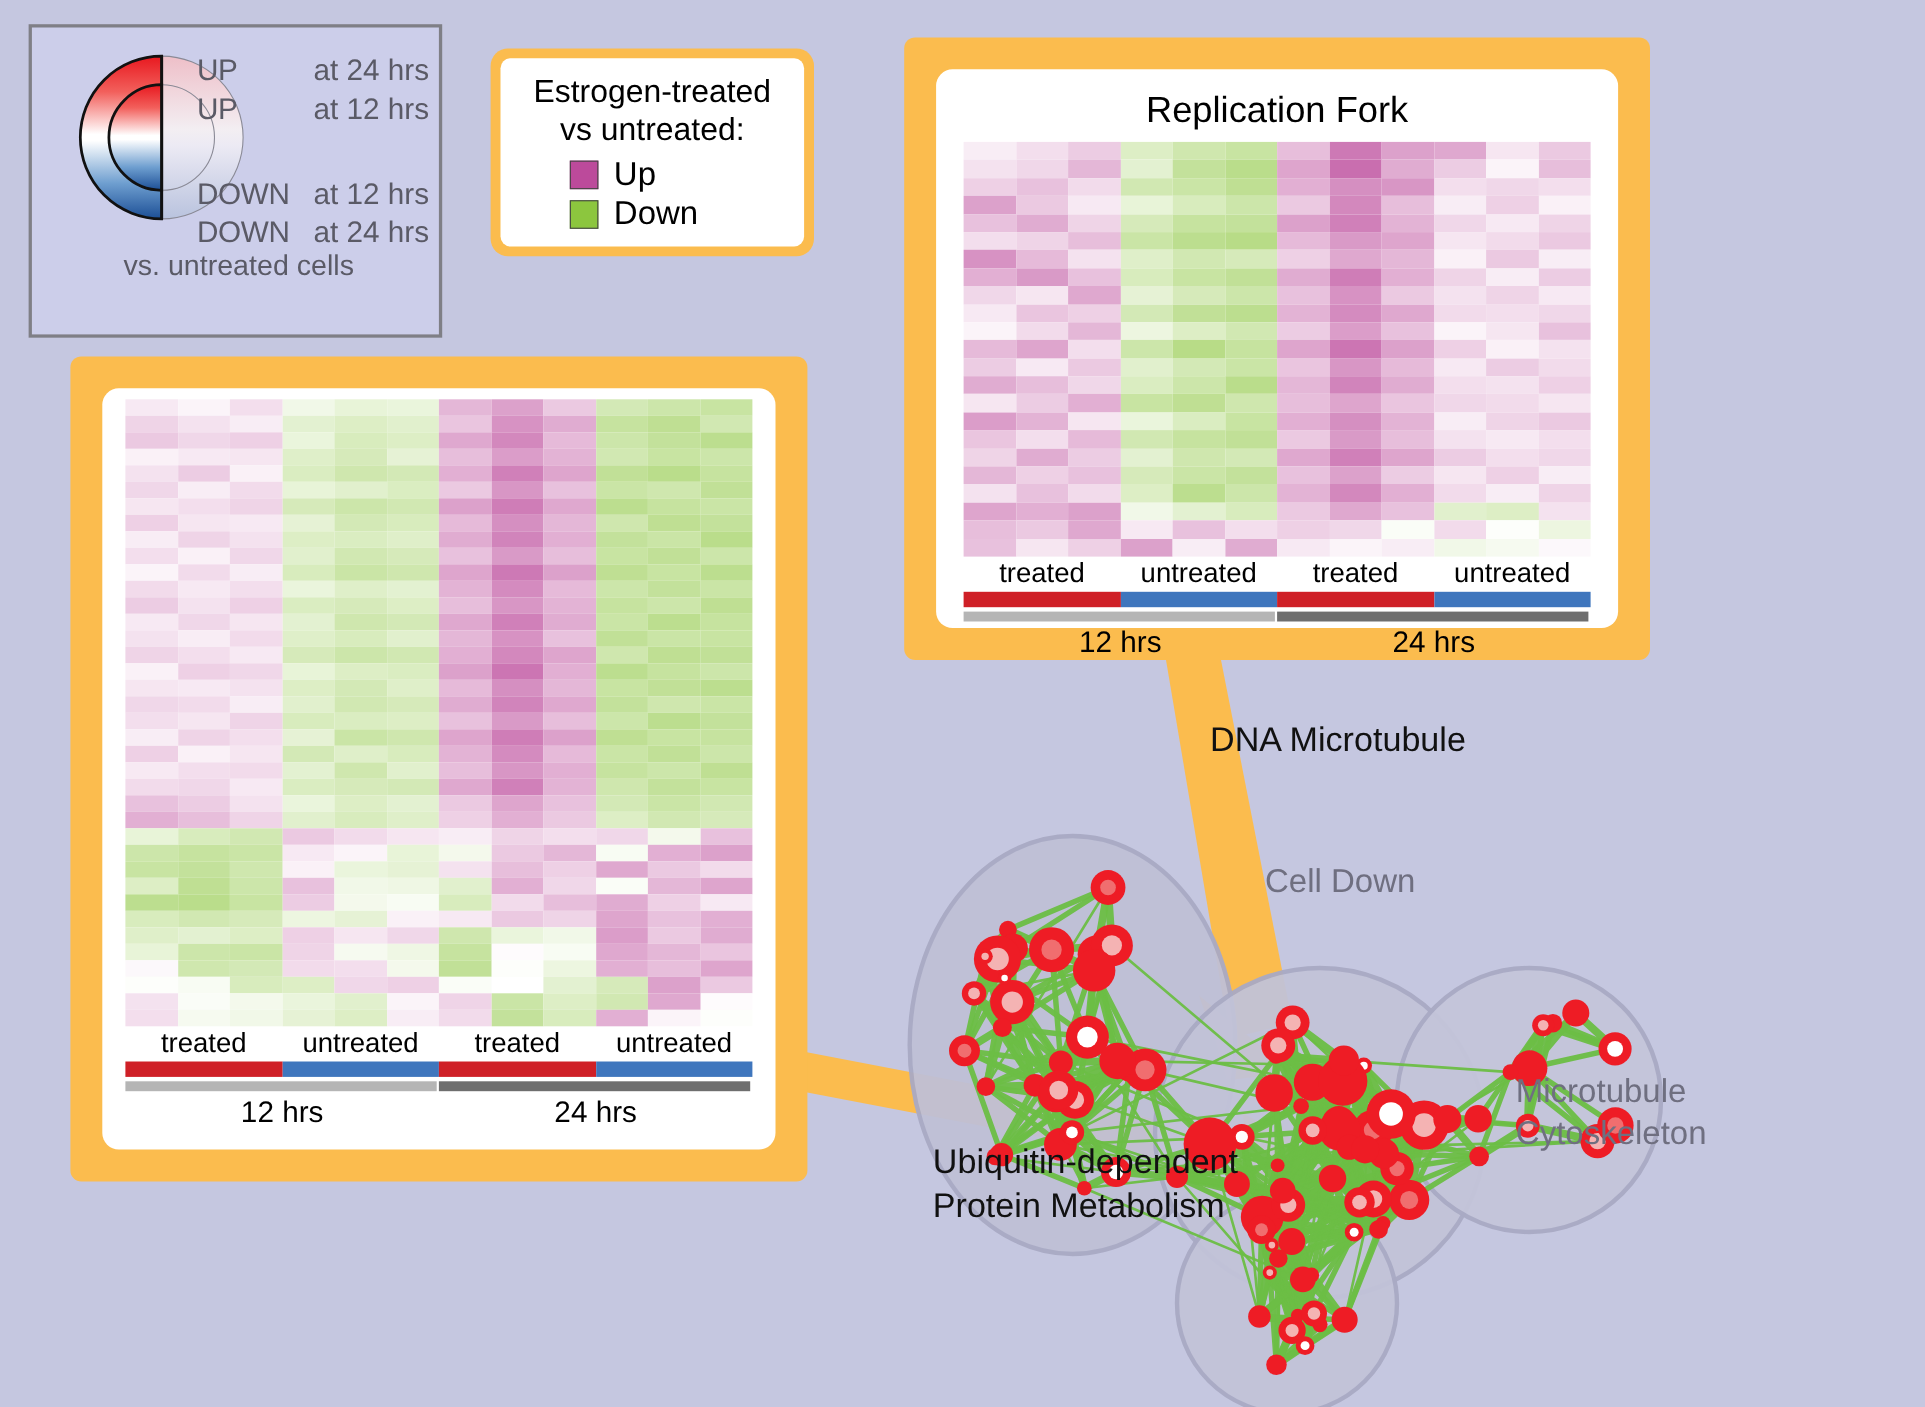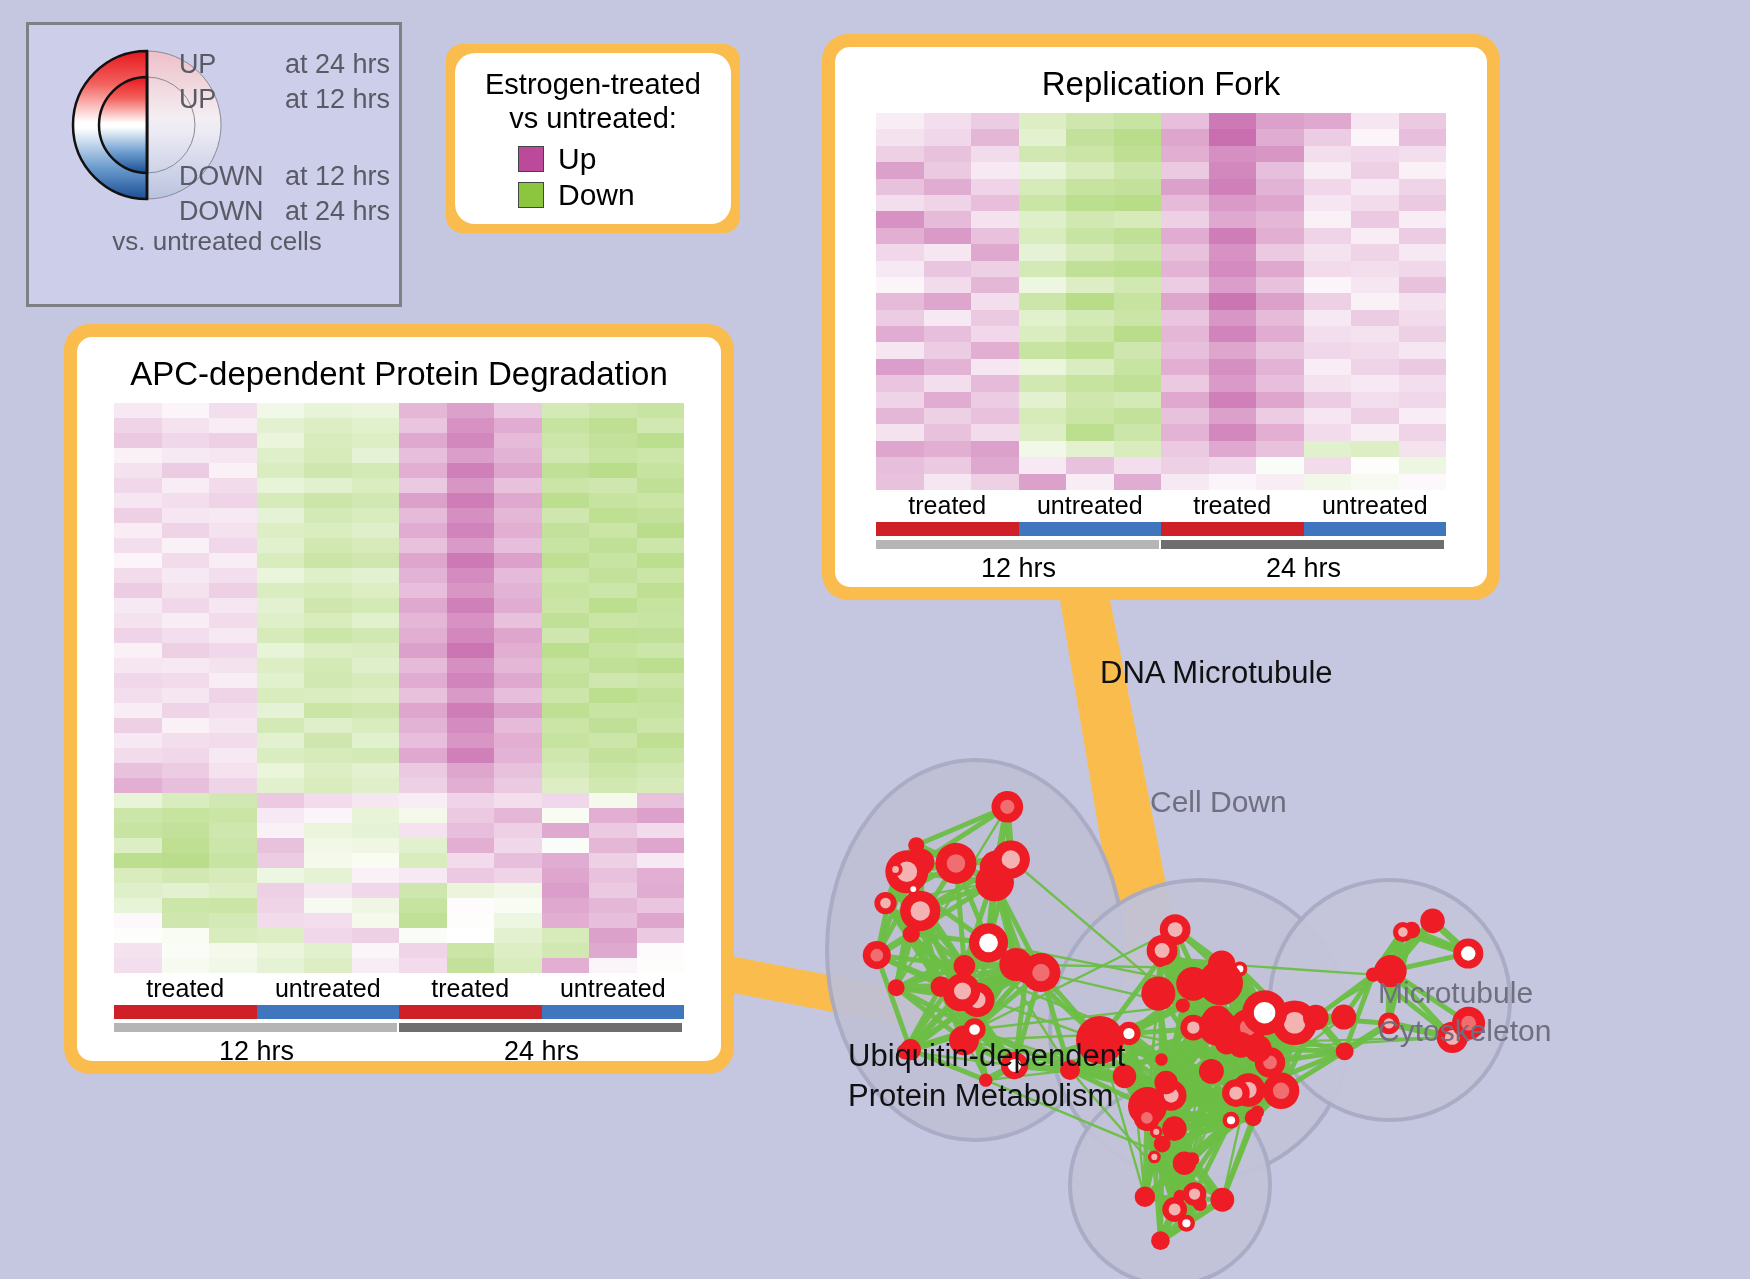--- a/index.html
+++ b/index.html
@@ -26,31 +26,31 @@
     position:absolute;left:0;top:198px;width:376px;text-align:center;
     color:#5a5a66;font-size:26px;line-height:36px;
   }
 
   
   .legbox{
     position:absolute;left:446px;top:44px;width:294px;height:189px;
     background:#fbbc4e;border-radius:16px;box-sizing:border-box;padding:9px;
   }
   .legbox-in{
-    width:100%;height:100%;background:#fff;border-radius:20px;box-sizing:border-box;
+    width:100%;height:100%;background:#fff;border-radius:9px;box-sizing:border-box;
     padding:14px 10px 6px 10px;text-align:center;
   }
   .leg-t{font-size:29px;color:#000;line-height:34px;}
   .leg-items{margin-top:6px;display:flex;flex-direction:column;align-items:center;}
   .leg-item{display:flex;align-items:center;gap:14px;width:150px;margin:1px 0;}
   .sw{width:26px;height:26px;border:1.5px solid #444;box-sizing:border-box;}
   .leg-lab{font-size:30px;color:#000;}
 
   
-  .panel{position:absolute;background:#fbbc4e;border-radius:26px;box-sizing:border-box;padding:13px;}
+  .panel{position:absolute;background:#fbbc4e;border-radius:10px;box-sizing:border-box;padding:29px;}
   .panel-in{width:100%;height:100%;background:#fff;border-radius:15px;box-sizing:border-box;
             display:flex;flex-direction:column;align-items:center;padding:10px 0 8px 0;}
   .panel-title{font-size:33px;color:#000;margin:8px 0 10px 0;}
 
   #panel-rep{left:822px;top:34px;width:678px;height:566px;}
   #panel-apc{left:64px;top:324px;width:670px;height:750px;}
 
   .hm{display:grid;}
   .hm div{width:100%;height:100%;}
 
@@ -1163,21 +1163,20 @@
         <div class="time-labels" id="tl-rep" style="width: 570px;">
             <span style="width: 285px;">12 hrs</span>
             <span style="width: 285px;">24 hrs</span>
           </div>
       </div>
     </div>
   </div>
 
   <div class="panel" id="panel-apc">
     <div class="panel-in">
-      <div class="panel-title">APC-dependent Protein Degradation</div>
       <div class="axis">
         <div class="hm" id="hm-apc" style="grid-template-columns: repeat(12, 47.5px); grid-auto-rows: 15px; width: 570px;">
             <div style="background: rgb(247, 233, 243);"></div>
             <div style="background: rgb(251, 244, 249);"></div>
             <div style="background: rgb(243, 222, 237);"></div>
             <div style="background: rgb(241, 248, 232);"></div>
             <div style="background: rgb(232, 244, 216);"></div>
             <div style="background: rgb(234, 245, 220);"></div>
             <div style="background: rgb(228, 183, 215);"></div>
             <div style="background: rgb(220, 161, 203);"></div>

